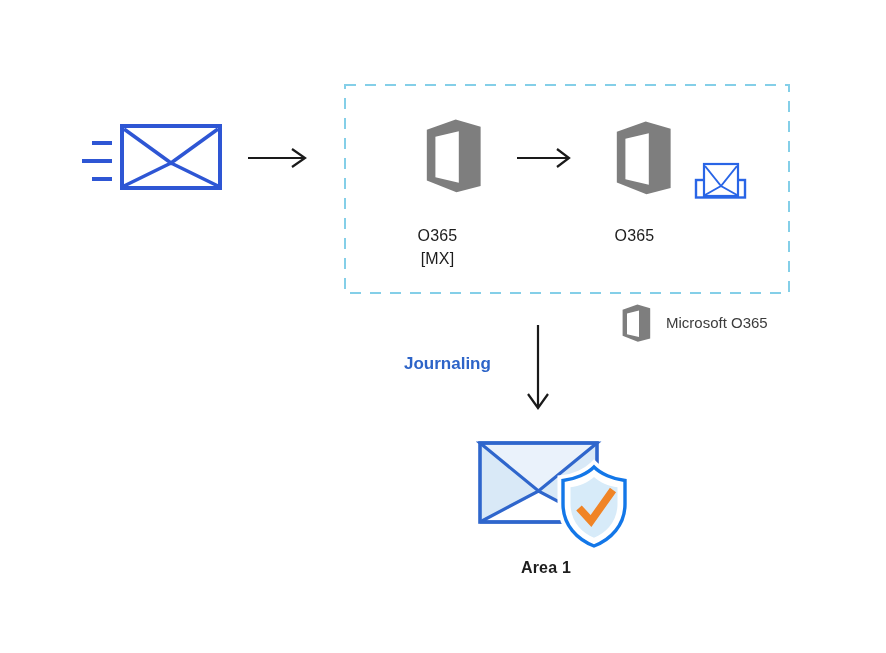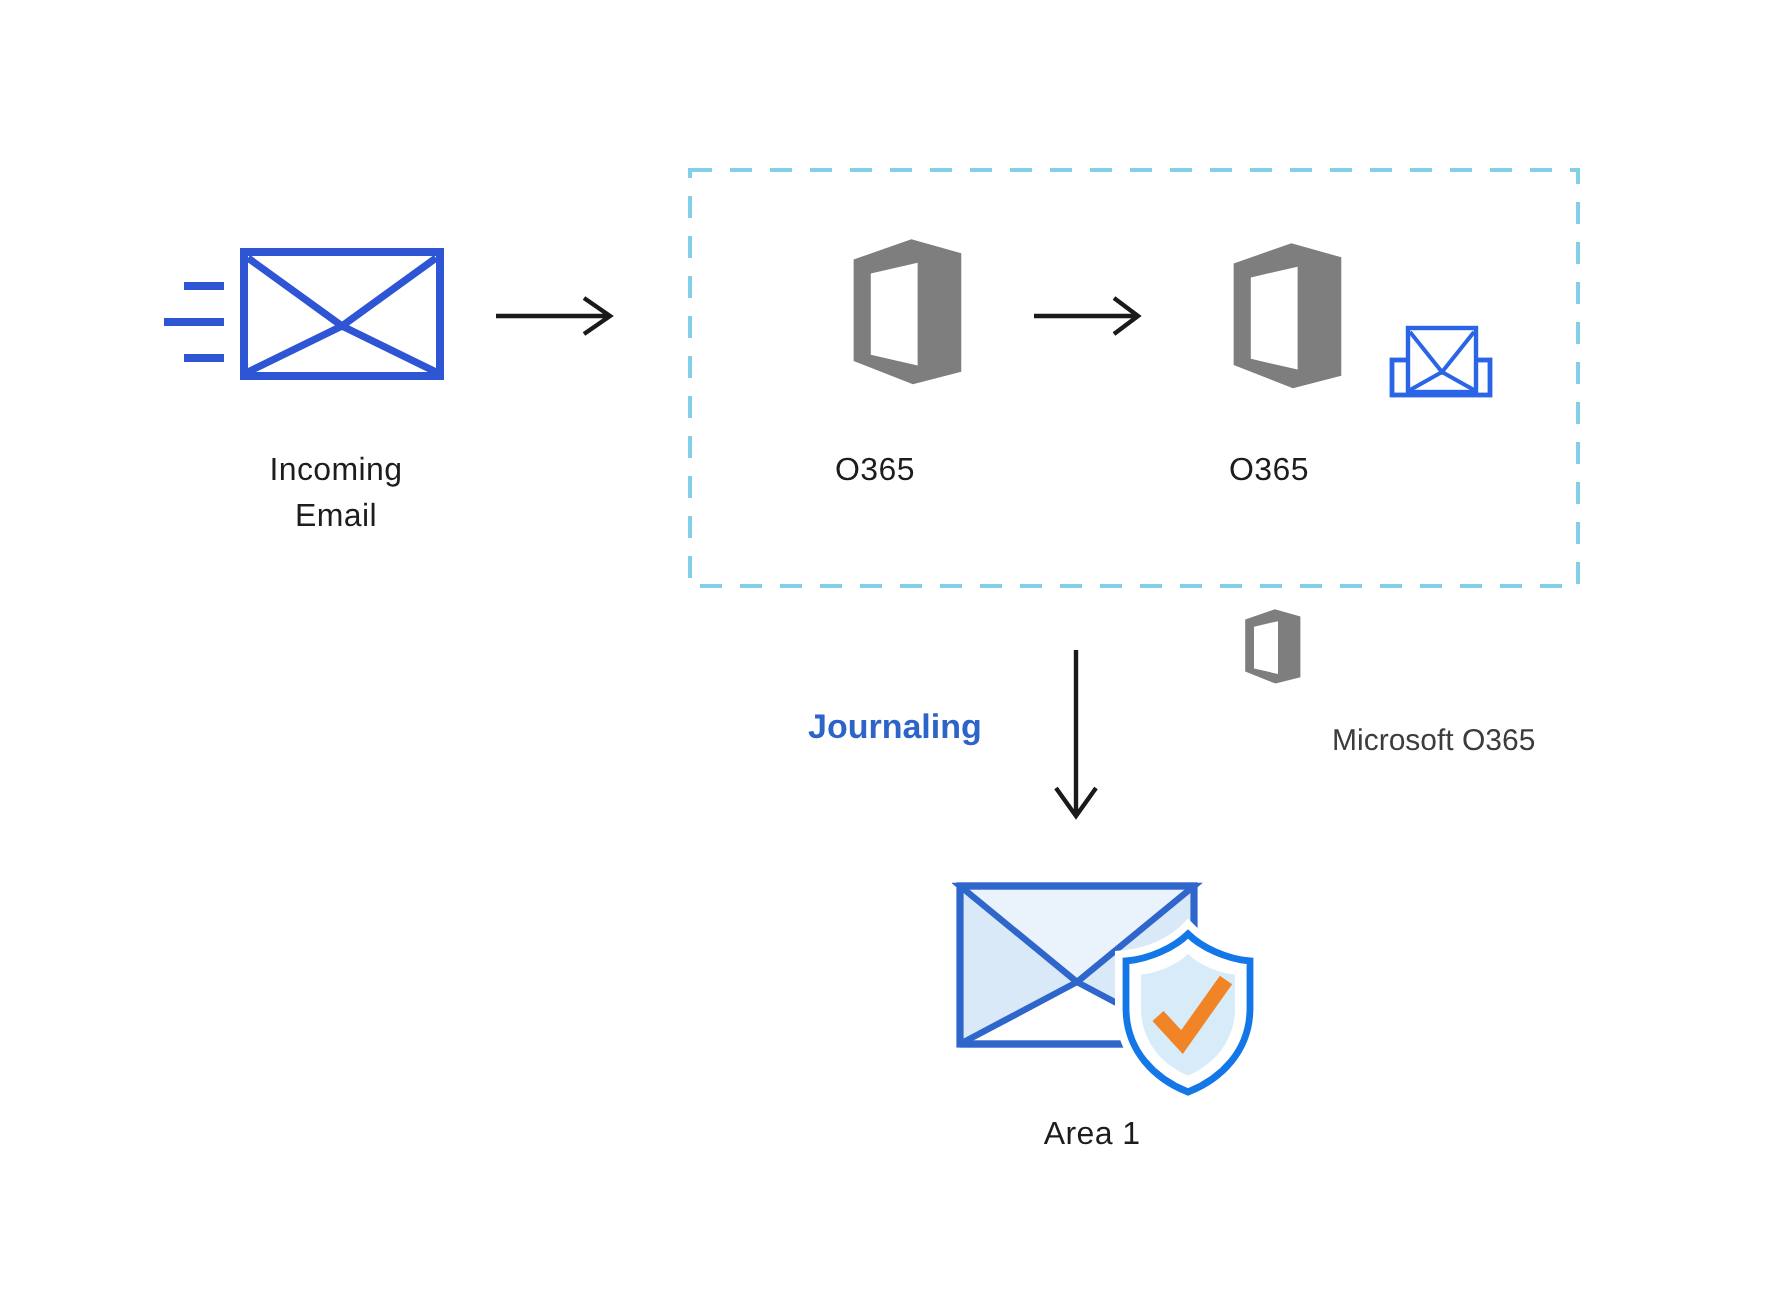--- a/index.html
+++ b/index.html
@@ -10,21 +10,21 @@
   .abs { position:absolute; }
 
   .node-label {
     position:absolute; text-align:center;
     font-size:16px; line-height:23px; color:var(--text_dark);
     letter-spacing:0.2px;
   }
   .node-label span { display:block; }
 
   .legend-label {
-    position:absolute; font-size:15px; color:var(--legend_text);margin-top:48px;
+    position:absolute; font-size:15px; color:var(--legend_text);
   }
 
   .journaling-label {
     position:absolute; font-size:17px; font-weight:700;
     color:var(--journaling_blue); 
   }
 
   
   .office-gray     { fill:var(--office_gray); }
   .office-window   { fill:#ffffff; }
@@ -53,40 +53,37 @@
       <line class="speed-line" x1="14" y1="21" x2="34" y2="21" stroke-width="4"></line>
       <line class="speed-line" x1="4" y1="39" x2="34" y2="39" stroke-width="4"></line>
       <line class="speed-line" x1="14" y1="57" x2="34" y2="57" stroke-width="4"></line>
     </g>
     <g>
       <rect class="stroke-env fill-white" x="44" y="4" width="98" height="62" stroke-width="4" fill="#ffffff"></rect>
       <path class="stroke-env" stroke-width="3.6" d="M46,7 L93,41 L140,7 M46,64 L93,41 M140,64 L93,41"></path>
     </g>
   </svg>
 
-  <div class="node-label" style="left:108px; top:224px; width:120px;">
-    <span>Incoming</span>
-    <span>Email</span>
-  </div>
 
   <svg class="abs" style="left:247px; top:147px;" width="68" height="22" viewBox="0 0 68 22">
     <path class="arrow-black" stroke-width="2.2" d="M1,11 L57,11 M45,2 L58,11 L45,20"></path>
   </svg>
 
   <svg class="abs" style="left:344px; top:84px;" width="446" height="210" viewBox="0 0 446 210">
     <rect class="dashed-rect" x="1" y="1" width="444" height="208" stroke-width="2" stroke-dasharray="11 9"></rect>
   </svg>
 
   <svg class="abs" style="left:412px; top:107px;" width="78" height="97" viewBox="0 0 100 100">
     <polygon class="office-gray" points="19,17 56,4 88,13 88,89 57,97 19,82"></polygon>
     <polygon class="office-window" points="30,26 60,19 60,85 30,78"></polygon>
   </svg>
 
   <div class="node-label" style="left:380px; top:224px; width:115px;">
     <span>O365</span>
+    <span>[MX]</span>
   </div>
 
   <svg class="abs" style="left:516px; top:147px;" width="64" height="22" viewBox="0 0 64 22">
     <path class="arrow-black" stroke-width="2.2" d="M1,11 L52,11 M41,2 L53,11 L41,20"></path>
   </svg>
 
   <svg class="abs" style="left:602px; top:109px;" width="78" height="97" viewBox="0 0 100 100">
     <polygon class="office-gray" points="19,17 56,4 88,13 88,89 57,97 19,82"></polygon>
     <polygon class="office-window" points="30,26 60,19 60,85 30,78"></polygon>
   </svg>
@@ -122,17 +119,17 @@
       <rect class="a1-outline" x="4" y="5" width="117" height="79" stroke-width="3.6"></rect>
     </g>
     <g>
       <path class="shield-halo" stroke-width="11" d="M118,29 C124.5,35.5 137,41.5 149,42.5 L149,66 C149,87.5 134.5,101.5 118,108 C101.5,101.5 87,87.5 87,66 L87,42.5 C99,41.5 111.5,35.5 118,29 Z"></path>
       <path class="shield-outer" stroke-width="3.4" d="M118,29 C124.5,35.5 137,41.5 149,42.5 L149,66 C149,87.5 134.5,101.5 118,108 C101.5,101.5 87,87.5 87,66 L87,42.5 C99,41.5 111.5,35.5 118,29 Z"></path>
       <path class="shield-inner" d="M118,39 C123,44 133,48.5 141.5,49.3 L141.5,66 C141.5,83 130.5,94.5 118,99.8 C105.5,94.5 94.5,83 94.5,66 L94.5,49.3 C103,48.5 113,44 118,39 Z"></path>
       <polyline class="check-orange" points="103,70 115,83 137,52" stroke-width="7.5"></polyline>
     </g>
   </svg>
 
-  <div class="node-label" style="left:446px; top:556px; width:200px;">
+  <div class="node-label" style="left:446px; top:556px; width:200px;font-weight:bold;">
     <span>Area 1</span>
   </div>
 
 </div>
 
 </body></html>

